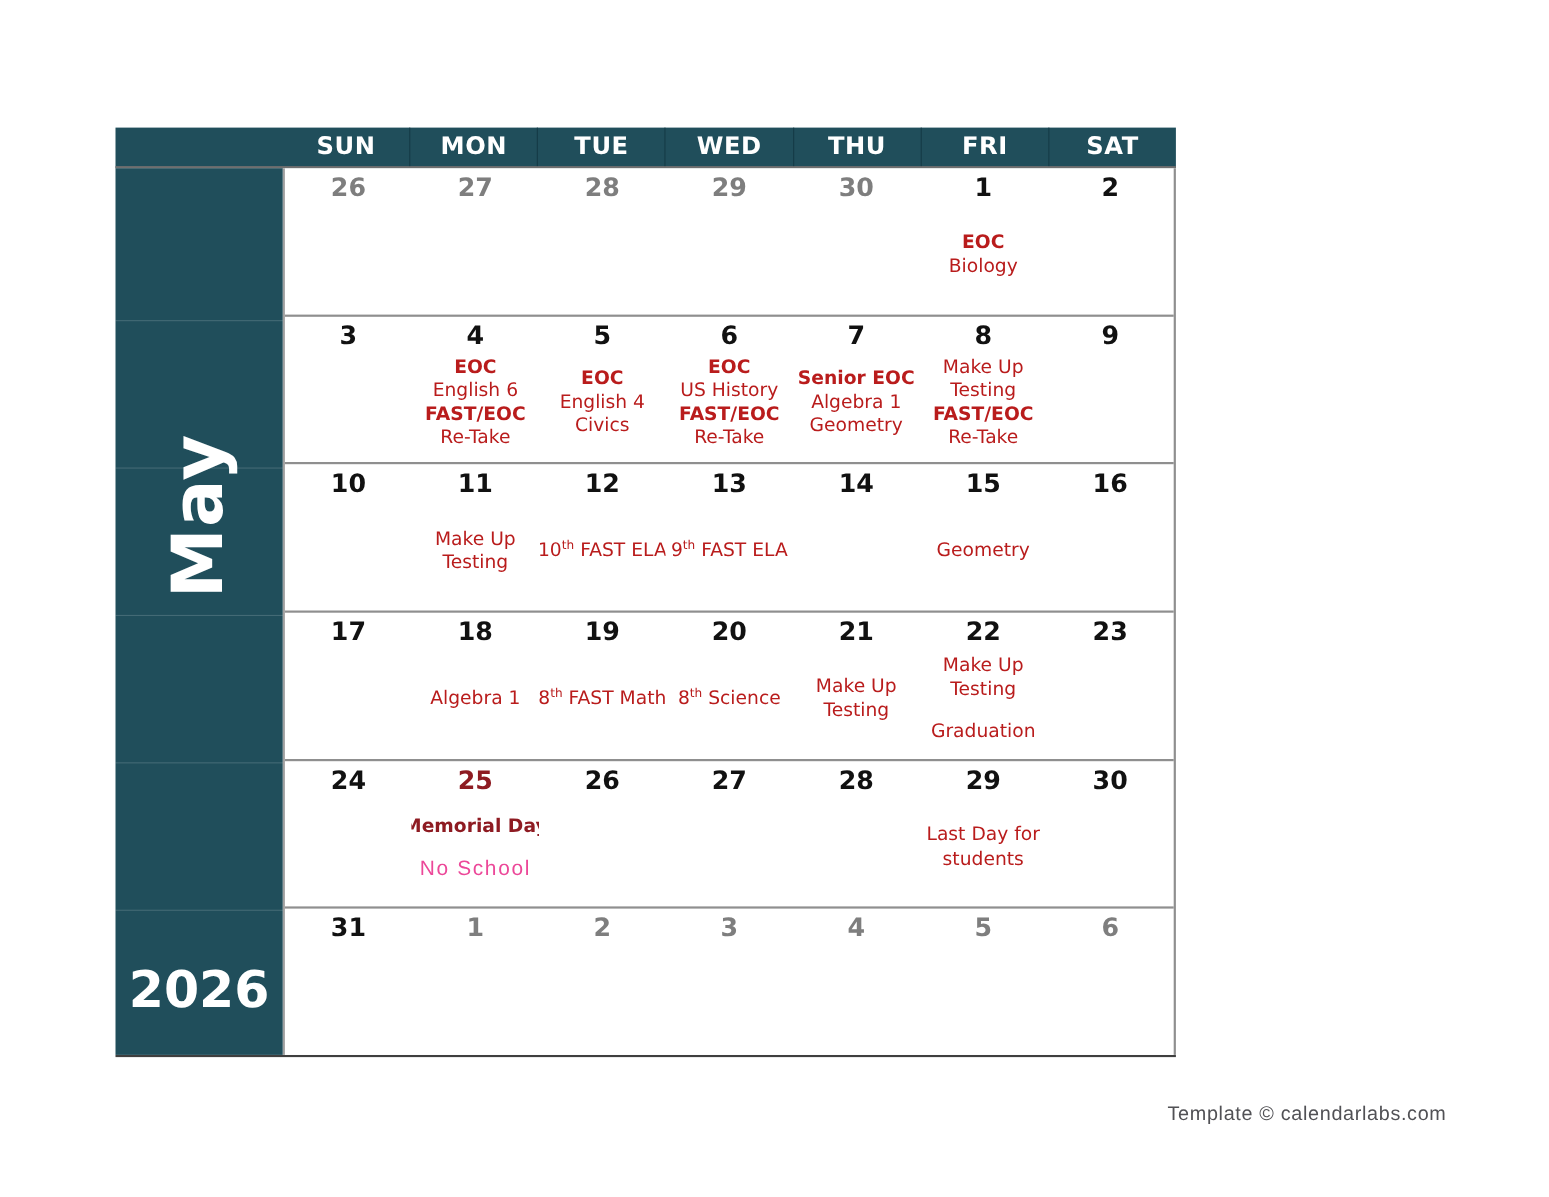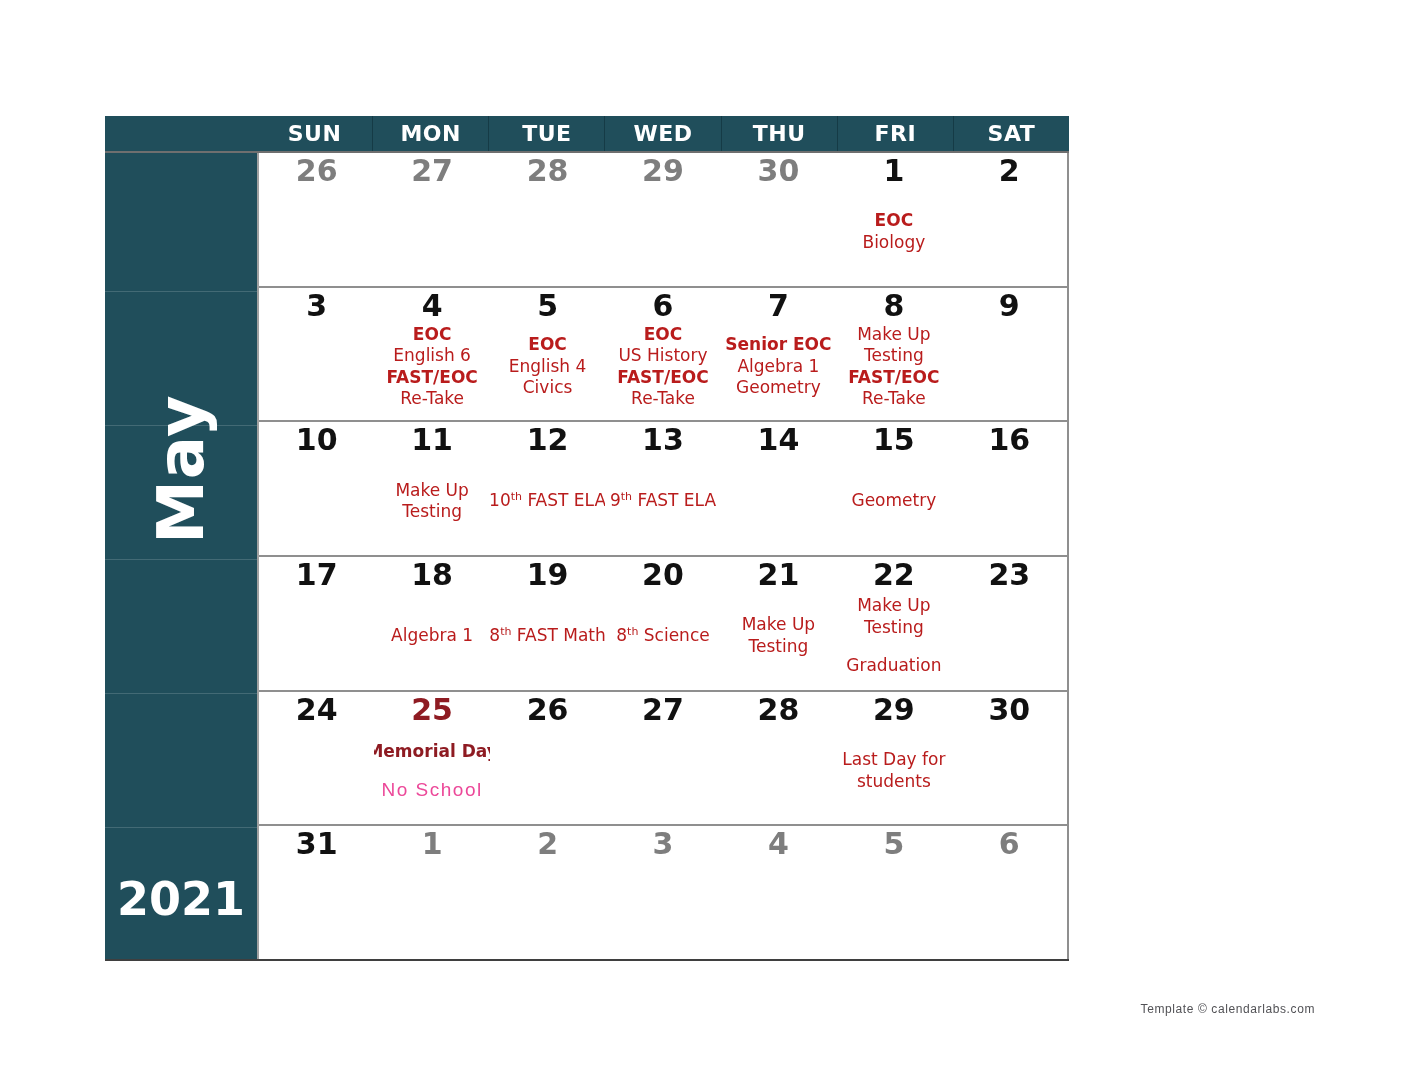--- a/index.html
+++ b/index.html
@@ -36,21 +36,21 @@
   }
 
   .grid {
     flex: 1; display: flex; flex-direction: column;
     border-left: 2px solid #a0a0a0; border-right: 2px solid #8f8f8f; background: #ffffff;
   }
   .week-row { flex: 1; display: grid; grid-template-columns: repeat(7, 1fr); border-bottom: 2px solid #8f8f8f; }
   .week-row:last-child { border-bottom: none; }
 
   .day-cell { display: flex; flex-direction: column; align-items: center; padding-top: 5px; overflow: hidden; }
-  .day-num { font-weight: bold; font-size: 30px; line-height: 26px; color: #111111; }
+  .day-num { font-weight: bold; font-size: 23px; line-height: 26px; color: #111111; }
   .day-num.muted { color: var(--muted, #7e7e7e); }
   .day-num.holiday { color: var(--red, #8e1b22); }
 
   .events {
     flex: 1; width: 100%; display: flex; flex-direction: column;
     align-items: center; justify-content: center; padding: 2px 2px 8px 2px;
   }
   .event { display: flex; flex-direction: column; align-items: center; }
   .event + .event { margin-top: 17px; }
   .event-line { font-size: 17px; line-height: 21.5px; color: #b91c1c; text-align: center; white-space: nowrap; }
@@ -58,42 +58,42 @@
   .event-line.red { color: var(--red, #8e1b22); font-weight: bold; }
   .event-line.thin {
     color: #ec4899; font-family: "Liberation Sans", sans-serif;
     font-weight: normal; letter-spacing: 1.5px; font-size: 19px;
   }
   .event-line sup { font-size: 11px; vertical-align: 6px; line-height: 0; }
 
   .footer {
     position: absolute; left: 105px; top: 1002px; width: 1210px;
     text-align: right; font-family: "Liberation Sans", sans-serif;
-    font-size: 12px; color: #515155; letter-spacing: 0.6px;
+    font-size: 18px; color: #515155; letter-spacing: 0.6px;
   }
 </style>
 </head>
 <body>
 
 <div class="calendar">
   <div class="header-row">
     <div class="header-spacer"></div>
 
   <div class="weekday-header">SUN</div>
       <div class="weekday-header">MON</div>
       <div class="weekday-header">TUE</div>
       <div class="weekday-header">WED</div>
       <div class="weekday-header">THU</div>
       <div class="weekday-header">FRI</div>
       <div class="weekday-header">SAT</div>
     </div>
   <div class="body-row">
     <div class="sidebar">
       <div class="month-label">May</div>
-      <div class="year-label">2021</div>
+      <div class="year-label">2026</div>
     <div class="sidebar-line" style="top: 138px;"></div>
         <div class="sidebar-line" style="top: 272px;"></div>
         <div class="sidebar-line" style="top: 406px;"></div>
         <div class="sidebar-line" style="top: 540px;"></div>
         <div class="sidebar-line" style="top: 674px;"></div>
       </div>
     <div class="grid">
 
     <div class="week-row">
           <div class="day-cell">

